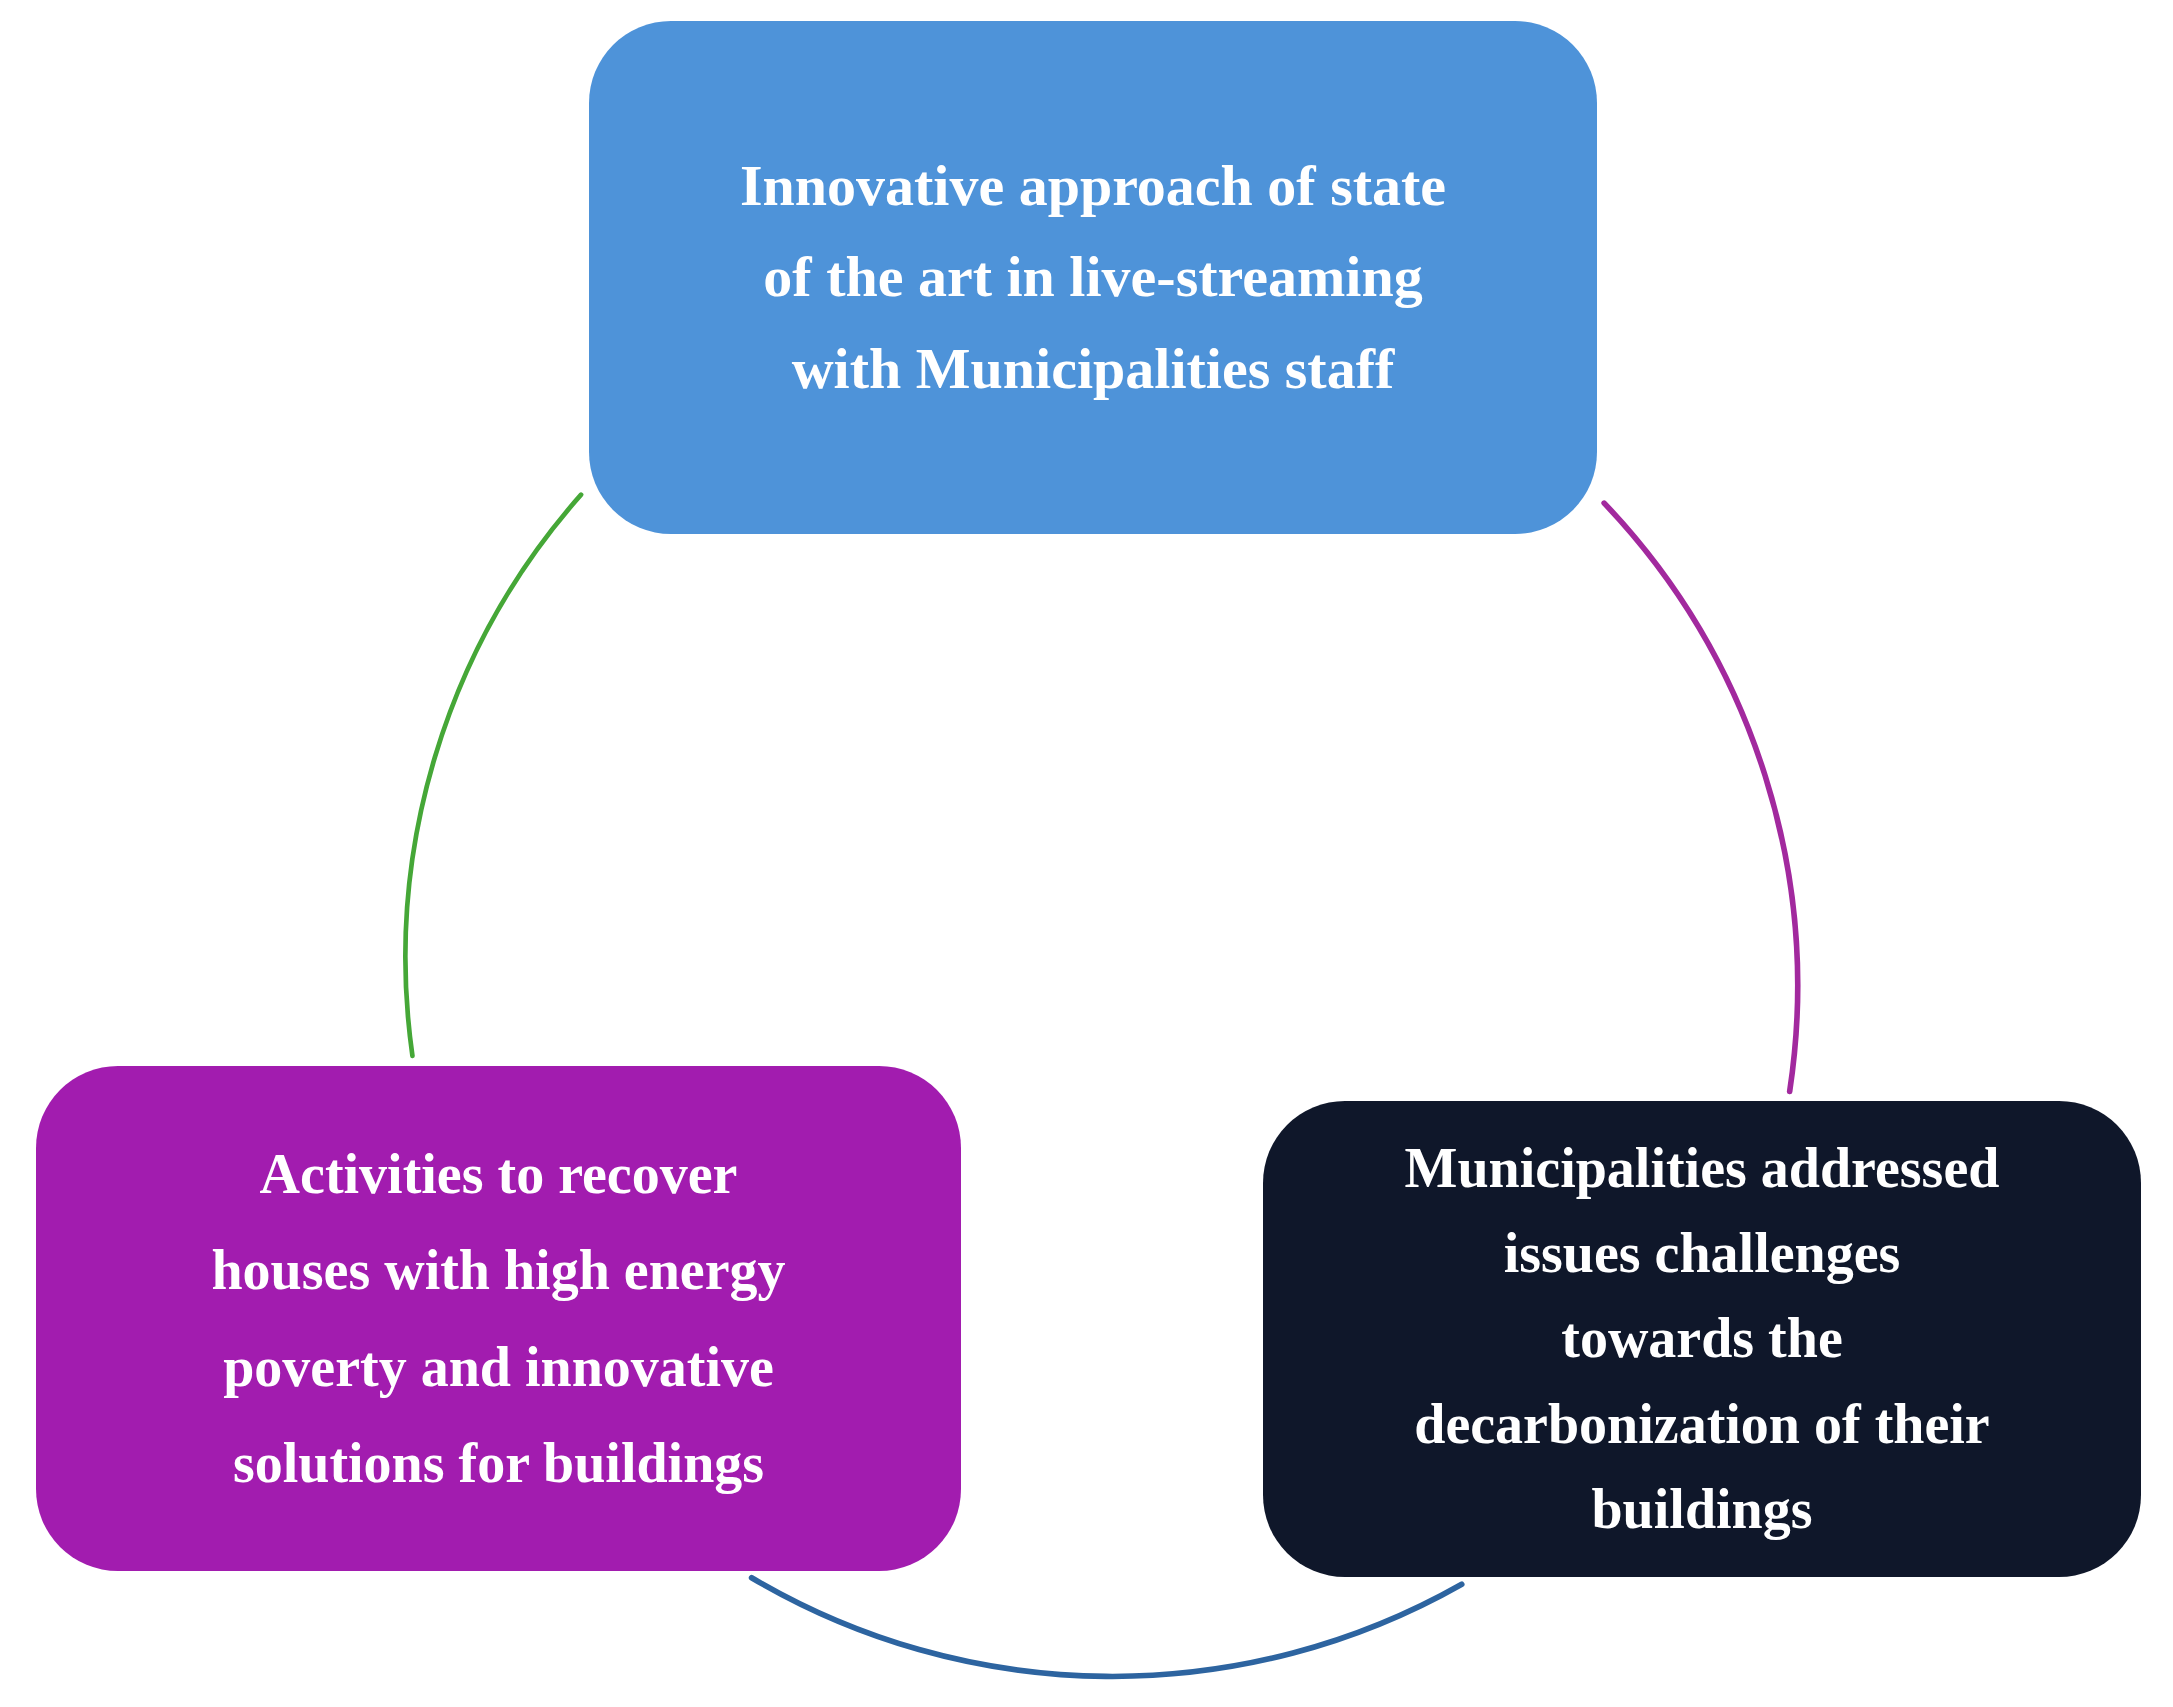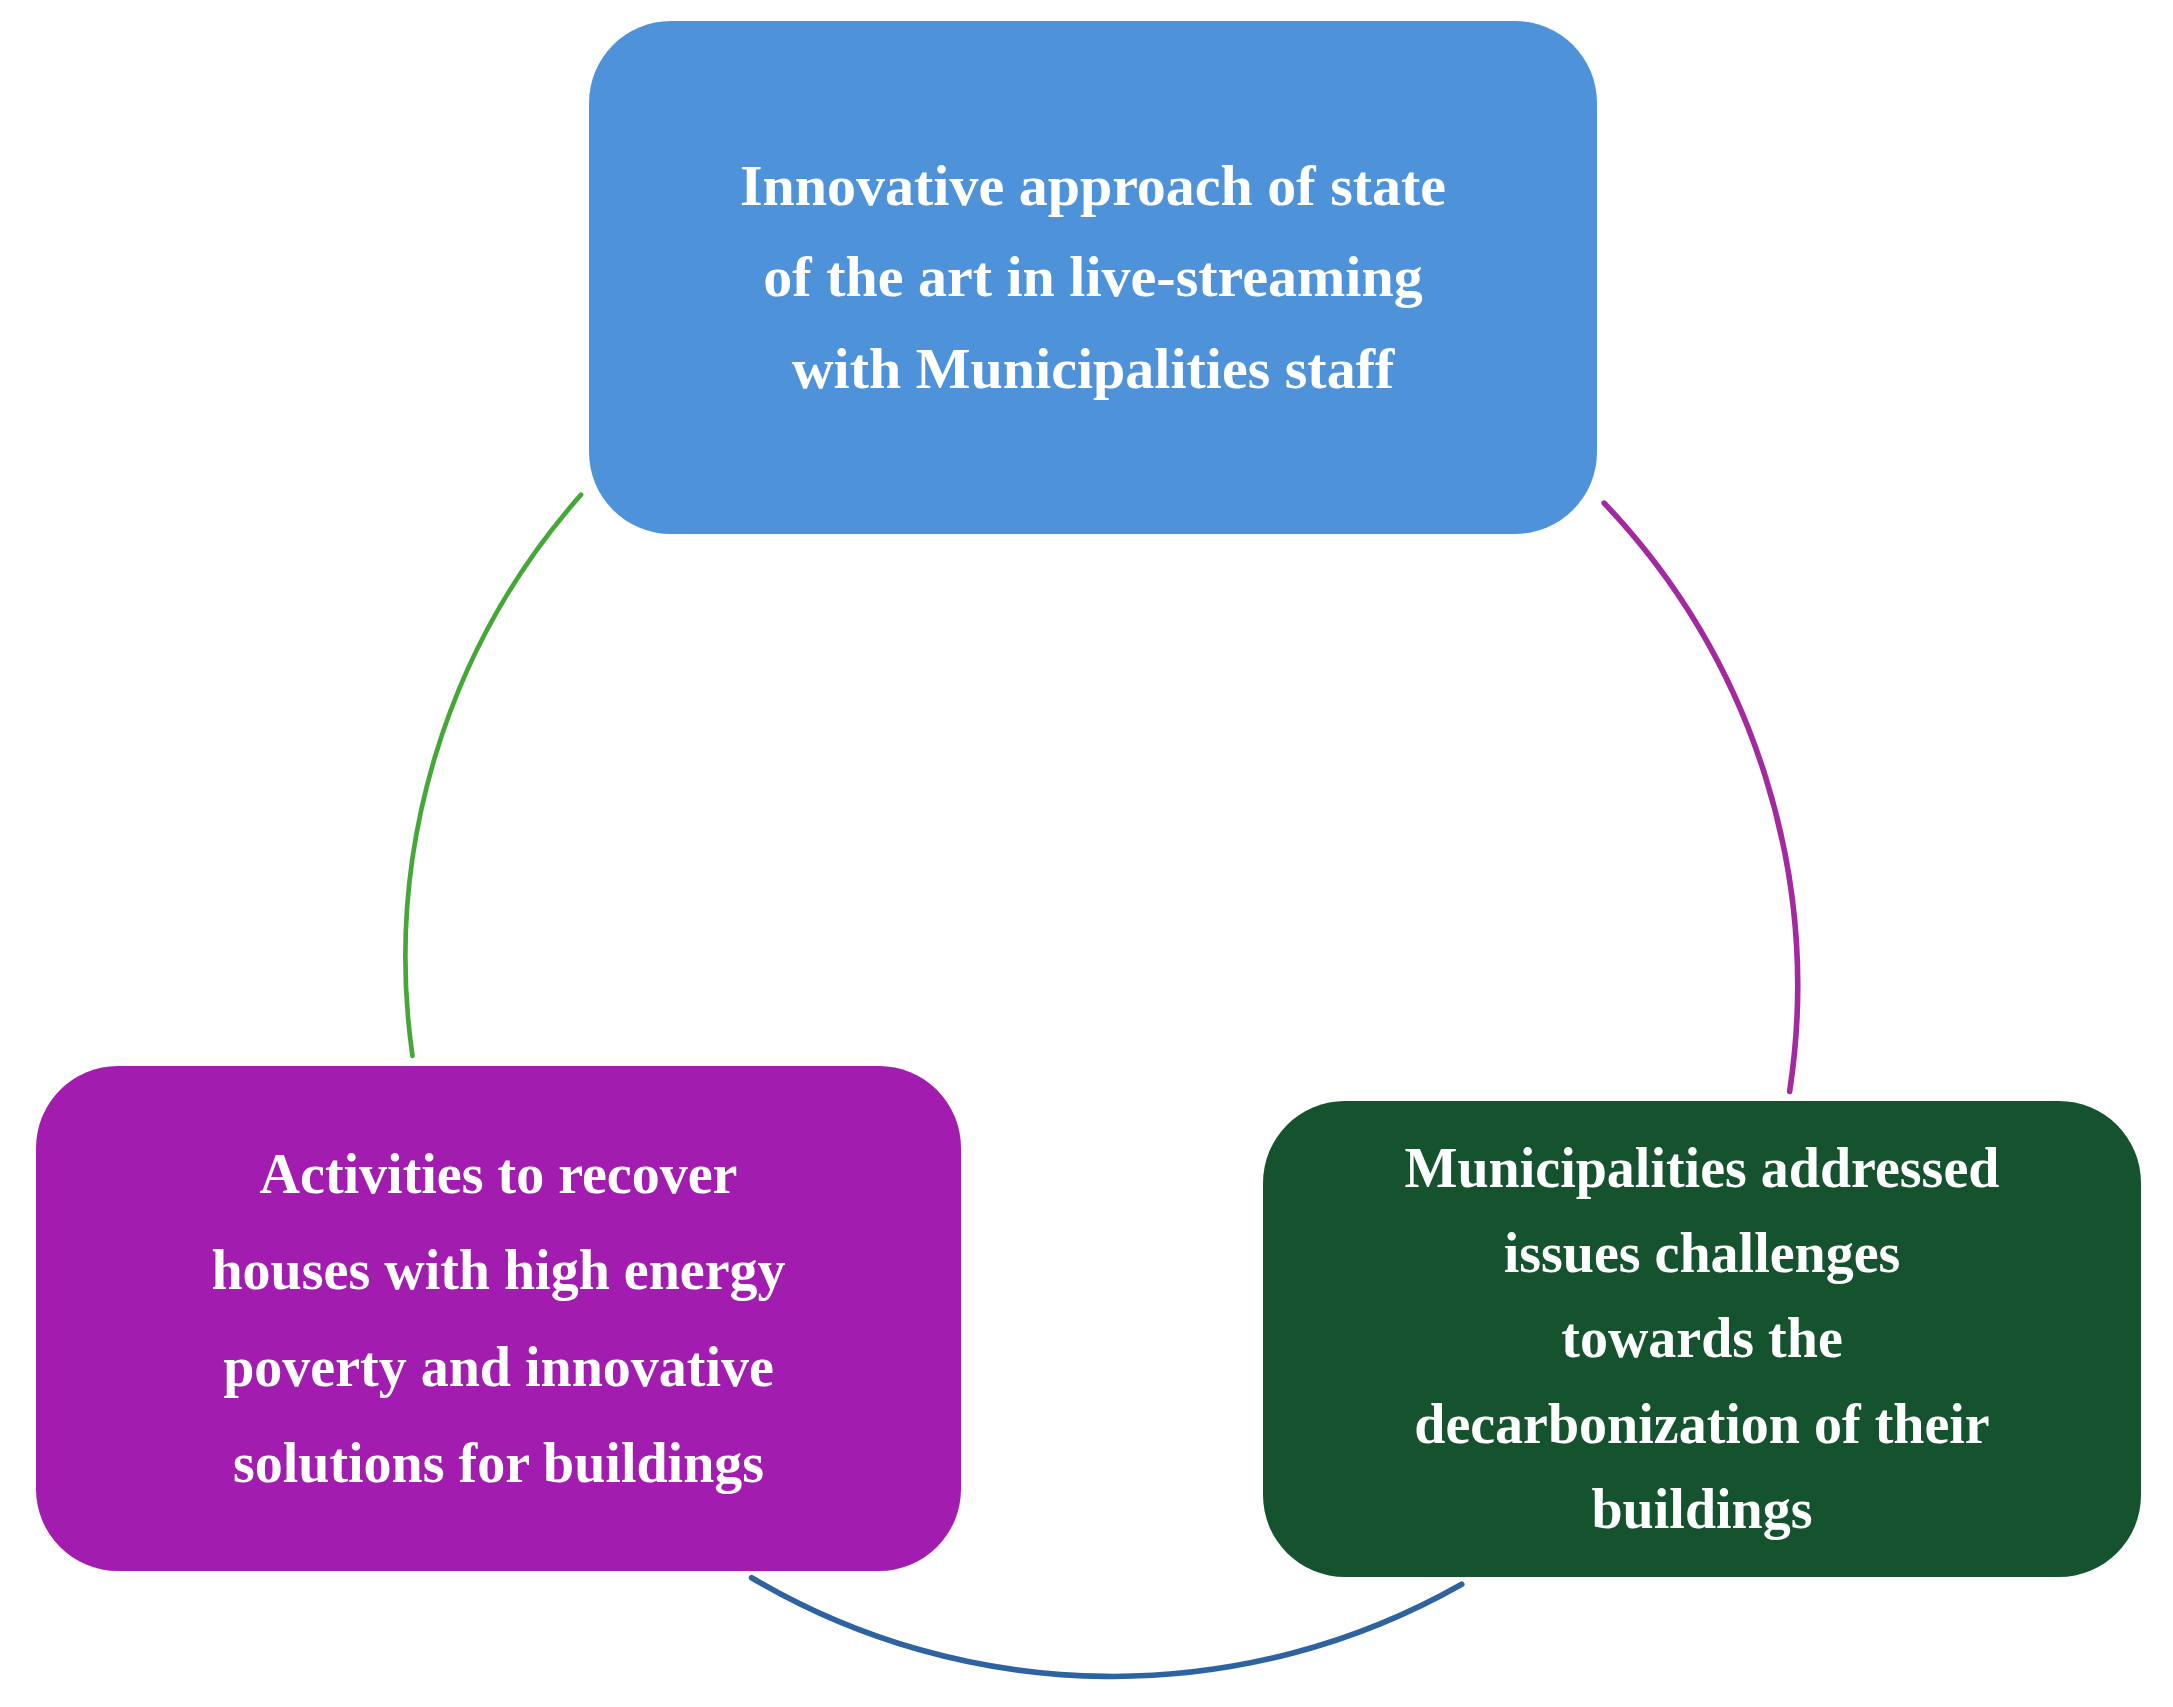--- a/index.html
+++ b/index.html
@@ -85,21 +85,21 @@
 with Municipalities staff</div>
   </div>
 
   <div class="node node-left" style="background-color: #a21caf;">
     <div class="node-label" style="color: rgb(255, 255, 255);">Activities to recover
 houses with high energy
 poverty and innovative
 solutions for buildings</div>
   </div>
 
-  <div class="node node-right" style="background-color: #14532d;">
+  <div class="node node-right" style="background-color: #0f172a;">
     <div class="node-label" style="color: rgb(255, 255, 255);">Municipalities addressed
 issues challenges
 towards the
 decarbonization of their
 buildings</div>
   </div>
 
 </div>
 
 

